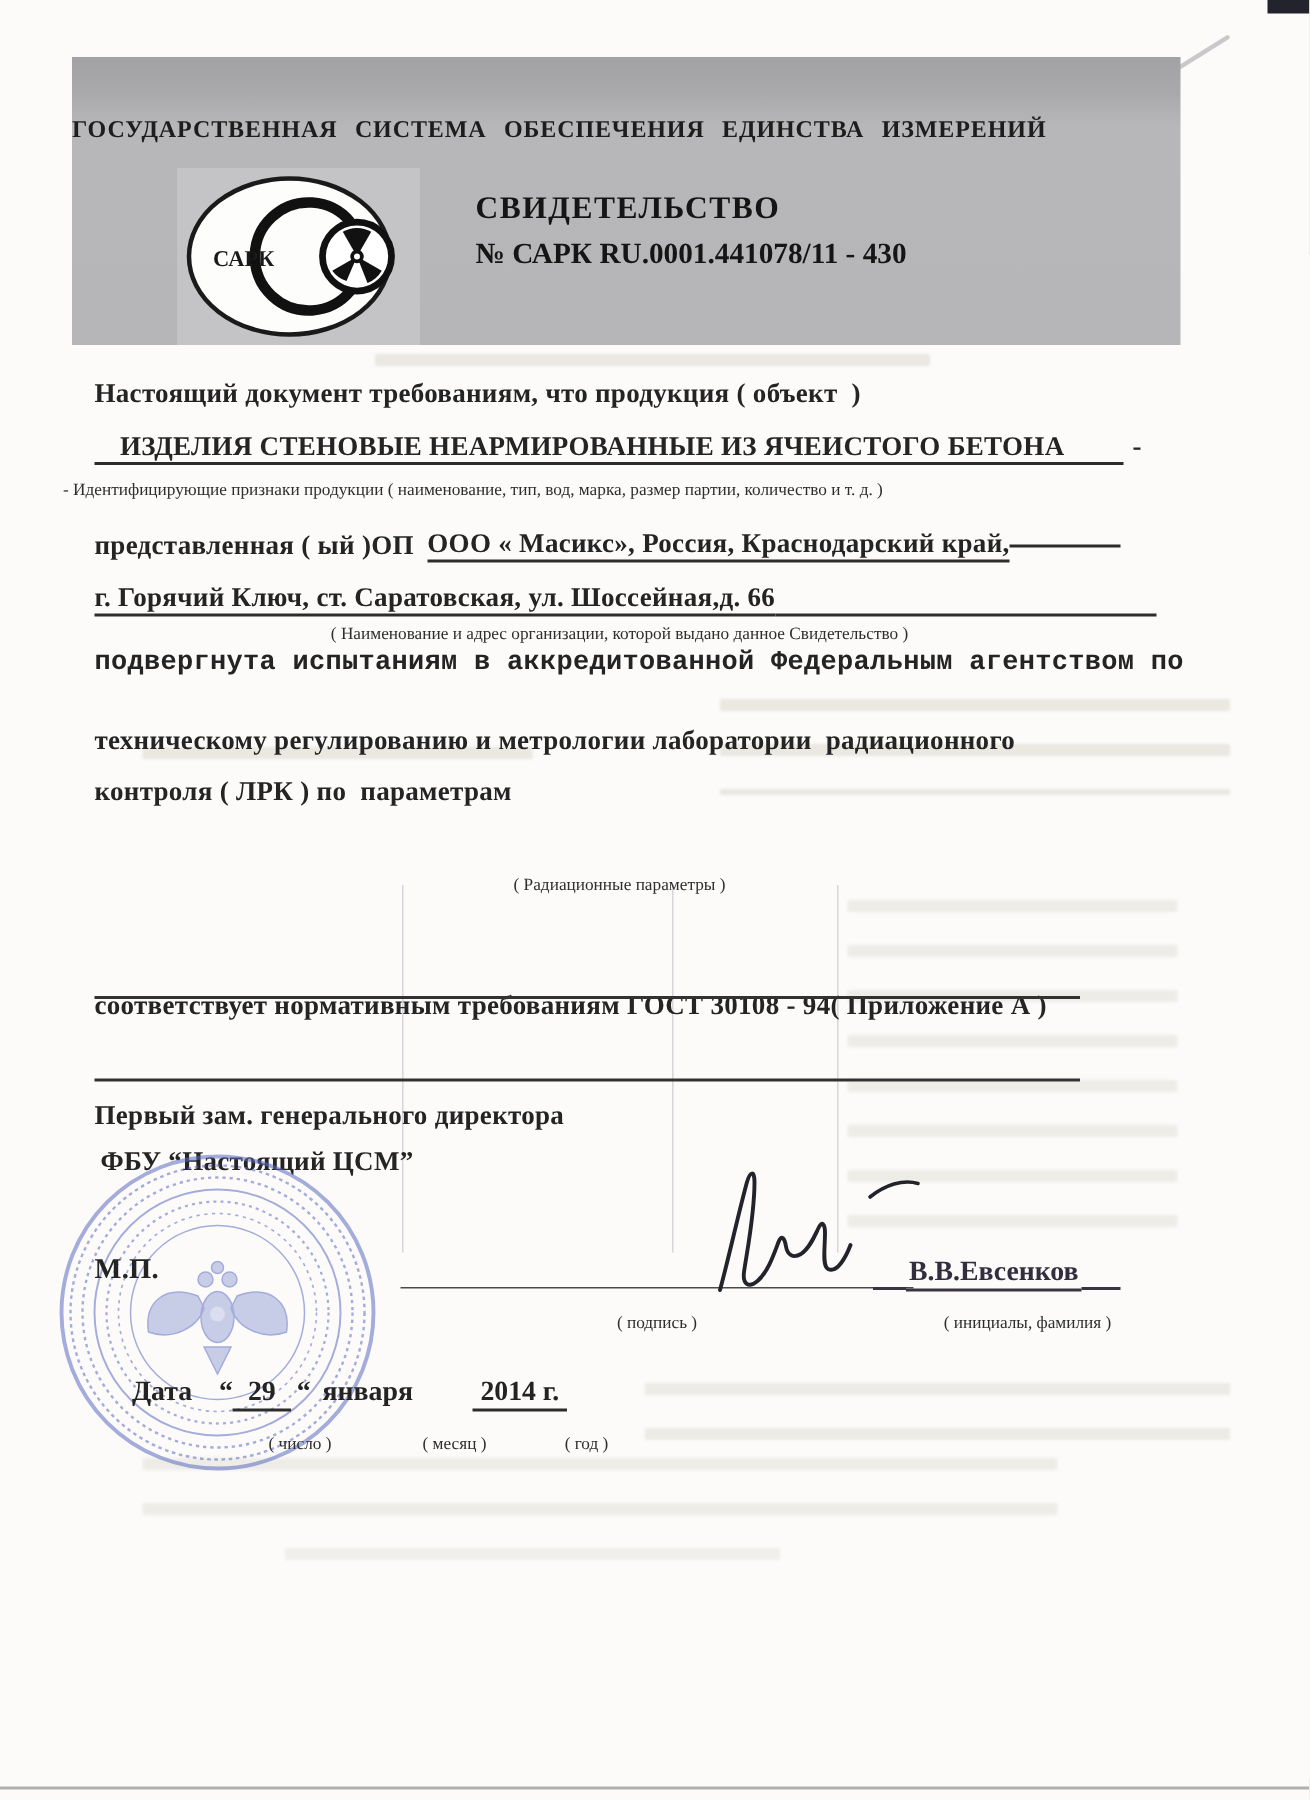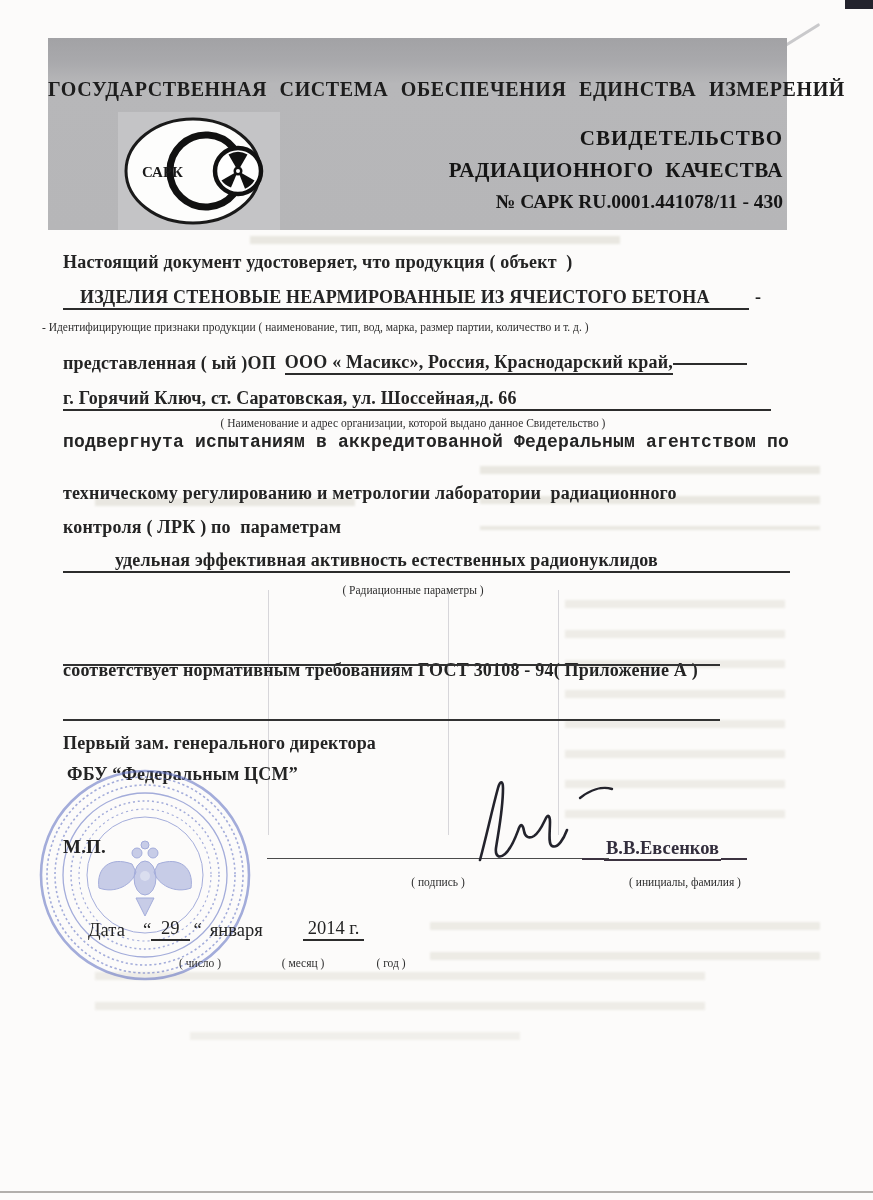--- a/index.html
+++ b/index.html
@@ -2,24 +2,24 @@
 <html><head>
 <meta charset="utf-8">
 <style>
   html,body{margin:0;padding:0;background:#e8e8e8;}
   .page{position:relative;width:873px;height:1200px;background:#fcfbfa;overflow:hidden;
         font-family:"Liberation Serif","DejaVu Serif",serif;color:#232323;margin:0 auto;}
   
   .banner{position:absolute;left:48px;top:38px;width:739px;height:192px;
           background:linear-gradient(180deg,#a2a2a5 0px,#a9a9ac 24px,#b7b7b9 46px,#b6b6b8 100%);}
   .sys-title{position:absolute;left:0;top:40px;width:100%;text-align:left;
-             font-weight:bold;font-size:20px;letter-spacing:.6px;word-spacing:7px;
+             font-weight:bold;font-size:16px;letter-spacing:.6px;word-spacing:7px;
              color:#1d1d1d;white-space:pre;}
   .logo-patch{position:absolute;left:70px;top:74px;width:162px;height:118px;background:#c4c4c6;}
-  .cert-title{position:absolute;left:255px;top:88px;width:480px;text-align:right;color:#151515;}
+  .cert-title{position:absolute;left:269px;top:88px;width:480px;text-align:left;color:#151515;}
   .ct1{font-weight:bold;font-size:21px;letter-spacing:1px;white-space:pre;}
   .ct2{font-weight:bold;font-size:21px;letter-spacing:.5px;word-spacing:6px;margin-top:7px;white-space:pre;}
   .ct3{font-weight:bold;font-size:19.5px;margin-top:8px;white-space:pre;}
   
   .bl{position:absolute;font-weight:bold;font-size:18px;letter-spacing:.2px;white-space:pre;color:#242424;}
   .cap{position:absolute;font-size:11.5px;color:#2e2e2e;white-space:pre;}
   .ul{border-bottom:2px solid #2c2c2c;}
   .hline{position:absolute;height:0;border-top:2px solid #323232;}
   .thinline{position:absolute;height:0;border-top:1.5px solid #4a4a4a;}
   .useg{display:inline-block;border-bottom:2.5px solid #3c3340;}
@@ -54,37 +54,36 @@
           <path d="M120 59 L103.5 68.5 A19 19 0 0 0 113 75.4 Z" fill="#111"></path>
           <path d="M120 59 L127 76.7 A19 19 0 0 0 136.5 68.5 Z" fill="#111"></path>
           <circle cx="120" cy="59" r="4.5" fill="#111"></circle>
           <circle cx="120" cy="59" r="2" fill="#fff"></circle>
         </g>
         <text x="24" y="65" font-size="15" font-weight="bold" fill="#1a1a1a" font-family="Liberation Serif, serif">САРК</text>
       </svg>
     </div>
     <div class="cert-title">
       <div class="ct1">СВИДЕТЕЛЬСТВО</div>
-      <div class="ct2">РАДИАЦИОННОГО КАЧЕСТВА</div>
       <div class="ct3">№ САРК RU.0001.441078/11 - 430</div>
     </div>
   </div>
 
   <div class="bleed" style="left:250px;top:236px;width:370px;height:12px;"></div>
   <div class="bleed" style="left:480px;top:466px;width:340px;height:64px;"></div>
   <div class="bleed" style="left:95px;top:498px;width:260px;height:14px;"></div>
   <div class="bleed" style="left:565px;top:600px;width:220px;height:230px;opacity:.15;"></div>
   <div class="vbleed" style="left:268px;top:590px;height:245px;"></div>
   <div class="vbleed" style="left:448px;top:590px;height:245px;"></div>
   <div class="vbleed" style="left:558px;top:590px;height:245px;"></div>
   <div class="bleed" style="left:430px;top:922px;width:390px;height:58px;opacity:.17;"></div>
   <div class="bleed" style="left:95px;top:972px;width:610px;height:44px;opacity:.15;"></div>
   <div class="bleed" style="left:190px;top:1032px;width:330px;height:28px;opacity:.12;"></div>
 
-  <div class="bl" style="left:63px;top:252px;">Настоящий документ удостоверяет, что продукция ( объект  )</div>
+  <div class="bl" style="left:63px;top:252px;">Настоящий документ требованиям, что продукция ( объект  )</div>
 
   <div class="bl ul" style="left:63px;top:287px;width:686px;"><span style="padding-left:17px;">ИЗДЕЛИЯ СТЕНОВЫЕ НЕАРМИРОВАННЫЕ ИЗ ЯЧЕИСТОГО БЕТОНА</span></div>
   <div class="bl" style="left:755px;top:287px;">-</div>
   <div class="cap" style="left:42px;top:321px;">- Идентифицирующие признаки продукции ( наименование, тип, вод, марка, размер партии, количество и т. д. )</div>
 
   <div class="bl" style="left:63px;top:352px;width:684px;display:flex;align-items:center;">
     <span>представленная ( ый )ОП</span>
     <span style="width:9px;"></span>
     <span class="ul">ООО « Масикс», Россия, Краснодарский край,</span>
     <span class="ul" style="flex:1;"></span>
@@ -92,30 +91,29 @@
   <div class="bl" style="left:63px;top:388px;width:708px;display:flex;">
     <span class="ul">г. Горячий Ключ, ст. Саратовская, ул. Шоссейная,д. 66</span>
     <span class="ul" style="flex:1;"></span>
   </div>
   <div class="cap" style="left:63px;top:417px;width:700px;text-align:center;">( Наименование и адрес организации, которой выдано данное Свидетельство )</div>
 
   <div class="bl" style="left:63px;top:432px;font-family:Liberation Mono, monospace;">подвергнута испытаниям в аккредитованной Федеральным агентством по</div>
   <div class="bl" style="left:63px;top:483px;">техническому регулированию и метрологии лаборатории  радиационного</div>
   <div class="bl" style="left:63px;top:517px;">контроля ( ЛРК ) по  параметрам</div>
 
-  <div class="bl ul" style="left:63px;top:550px;width:727px;"><span style="padding-left:52px;">удельная эффективная активность естественных радионуклидов</span></div>
   <div class="cap" style="left:63px;top:584px;width:700px;text-align:center;">( Радиационные параметры )</div>
 
   <div class="bl" style="left:63px;top:622px;margin-top:38px;">соответствует нормативным требованиям ГОСТ 30108 - 94( Приложение А )</div>
 
   <div class="hline" style="left:63px;top:664px;width:657px;"></div>
   <div class="hline" style="left:63px;top:719px;width:657px;"></div>
 
   <div class="bl" style="left:63px;top:733px;">Первый зам. генерального директора</div>
-  <div class="bl" style="left:67px;top:764px;">ФБУ “Федеральным ЦСМ”</div>
+  <div class="bl" style="left:67px;top:764px;">ФБУ “Настоящий ЦСМ”</div>
 
   <svg class="stamp" width="218" height="218" viewBox="0 0 218 218">
     <g stroke="#5b6cc0" fill="none">
       <circle cx="109" cy="109" r="104" stroke-width="2.6"></circle>
       <circle cx="109" cy="109" r="98" stroke-width="1.6" stroke-dasharray="2.4 2.4"></circle>
       <circle cx="109" cy="109" r="90" stroke-width="1.6" stroke-dasharray="2.2 2.6"></circle>
       <circle cx="109" cy="109" r="82" stroke-width="1.3"></circle>
       <circle cx="109" cy="109" r="74" stroke-width="1.5" stroke-dasharray="2 2.8"></circle>
       <circle cx="109" cy="109" r="66" stroke-width="1.1" stroke-dasharray="2.2 3"></circle>
       <circle cx="109" cy="109" r="58" stroke-width="1"></circle>
@@ -142,21 +140,21 @@
     <path d="M128 22 C138 14 150 10 160 13" fill="none" stroke="#23232c" stroke-width="2.4" stroke-linecap="round"></path>
   </svg>
   <div style="position:absolute;left:582px;top:838px;display:flex;align-items:flex-start;">
     <span class="useg" style="width:22px;height:20px;"></span>
     <span style="font-weight:bold;font-size:18.5px;color:#332e3d;border-bottom:2.5px solid #3c3340;padding:0 2px;white-space:pre;">В.В.Евсенков</span>
     <span class="useg" style="width:26px;height:20px;"></span>
   </div>
   <div class="cap" style="left:267px;top:876px;width:342px;text-align:center;">( подпись )</div>
   <div class="cap" style="left:555px;top:876px;width:260px;text-align:center;">( инициалы, фамилия )</div>
 
-  <div style="position:absolute;left:88px;top:918px;display:flex;align-items:flex-end;font-weight:normal;font-size:18.5px;white-space:pre;">
+  <div style="position:absolute;left:88px;top:918px;display:flex;align-items:flex-start;font-weight:bold;font-size:18.5px;white-space:pre;">
     <span>Дата</span>
     <span style="width:18px;"></span>
     <span>“</span>
     <span class="ul" style="padding:0 10px;">29</span>
     <span style="width:4px;"></span>
     <span>“</span>
     <span style="width:8px;"></span>
     <span>января</span>
     <span style="width:40px;"></span>
     <span class="ul" style="padding:0 5px;">2014 г.</span>

